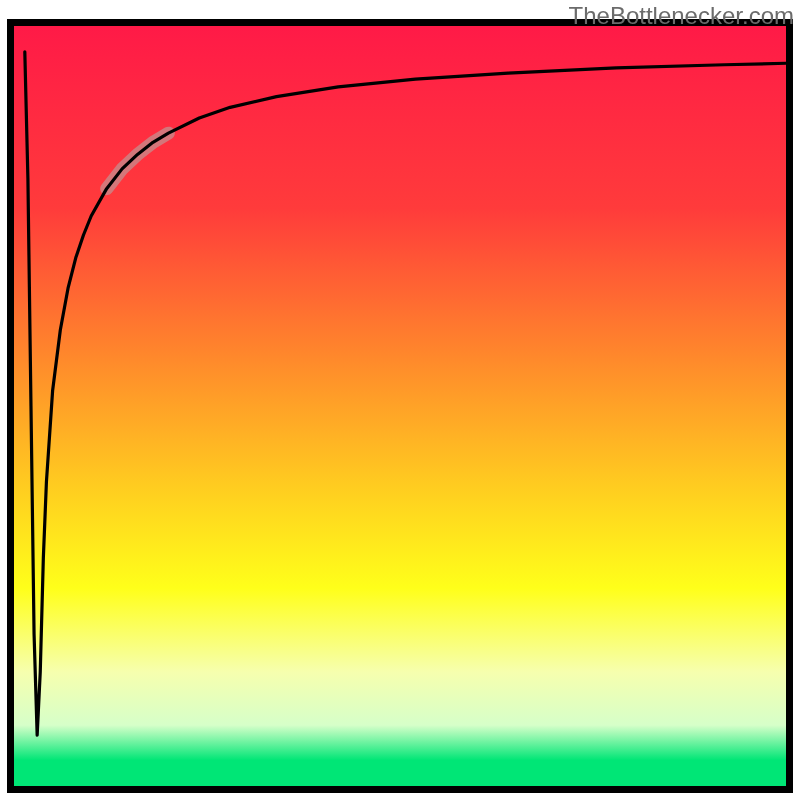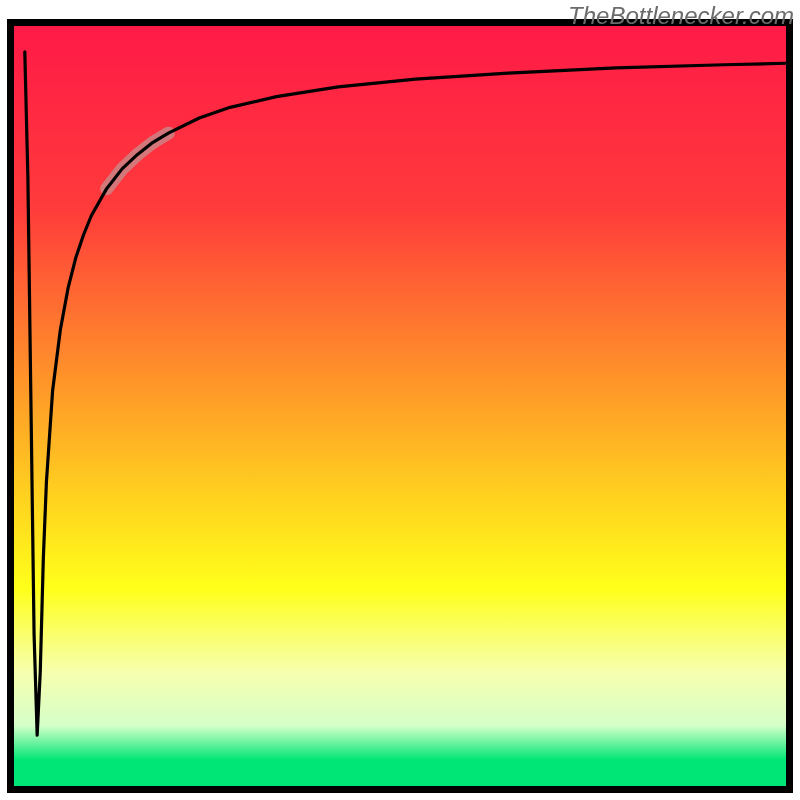--- a/index.html
+++ b/index.html
@@ -8,21 +8,20 @@
     width: 800px;
     height: 800px;
     overflow: hidden;
     background: #ffffff;
     font-family: Arial, Helvetica, sans-serif;
   }
   .frame {
     position: relative;
     width: 800px;
     height: 700px;
-    font-style: italic;
   }
   .watermark {
     position: absolute;
     top: 2px;
     right: 6px;
     color: #6b6b6b;
     font-size: 24px;
     font-weight: 400;
     letter-spacing: 0px;
     z-index: 5;

